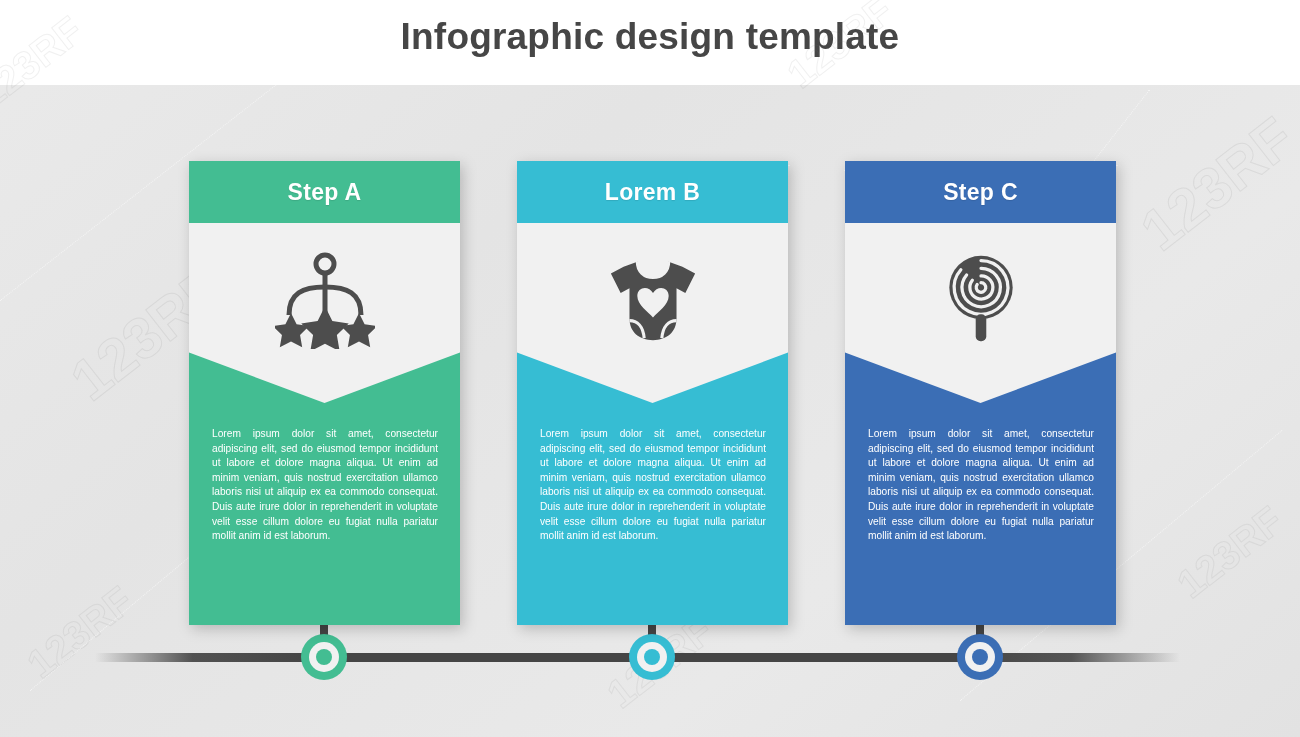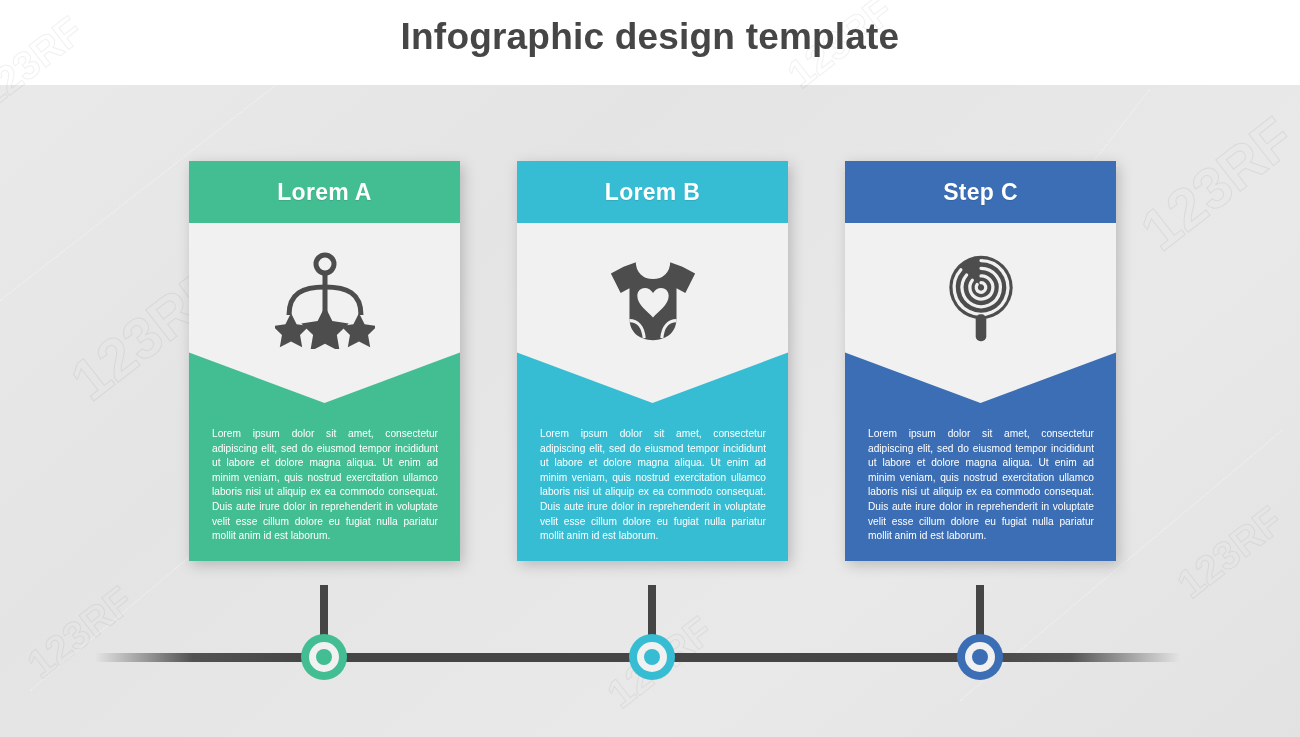--- a/index.html
+++ b/index.html
@@ -139,21 +139,21 @@
     font-size: 23px;
     font-weight: bold;
     letter-spacing: 0.3px;
     text-shadow: 0 1px 1px rgba(0,0,0,0.10);
   }
 
   .card-body {
     position: absolute;
     left: 0; top: 62px;
     width: 100%;
-    height: 338px;
+    height: 402px;
   }
 
   .card-body .tint { position: absolute; inset: 0; }
 
   .card-white {
     position: absolute;
     left: 0; top: 0;
     width: 100%;
     height: 180px;
     background: #f1f1f1;
@@ -233,21 +233,21 @@
     </div>
   </div>
   <div class="marker" style="left:957px; background:#3b6eb5;">
     <div class="ring-white">
       <div class="dot" style="background:#3b6eb5;"></div>
     </div>
   </div>
 
   <div class="card" style="left:189px;">
     <div class="card-head" style="background:#43bd92;">
-      <span class="step-label">Lorem A</span>
+      <span class="step-label">Step A</span>
     </div>
     <div class="card-body">
       <div class="tint" style="background:#43bd92;"></div>
       <div class="card-white">
         <div class="icon-holder">
           <svg viewBox="0 0 100 100" width="100" height="100" fill="#4d4d4d">
             <circle cx="50" cy="15" r="9" fill="none" stroke="#4d4d4d" stroke-width="5"></circle>
             <rect x="47.5" y="23" width="5" height="42"></rect>
             <path d="M14 66 C14 44 28 38 50 38 C72 38 86 44 86 66" fill="none" stroke="#4d4d4d" stroke-width="5"></path>
             <path d="M50 60 l7.2 14.6 16.1 2.3 -11.65 11.35 2.75 16.05 -14.4 -7.55 -14.4 7.55 2.75 -16.05 -11.65 -11.35 16.1 -2.3 Z" transform="translate(0,-4) scale(1.02) translate(-1,0)"></path>

